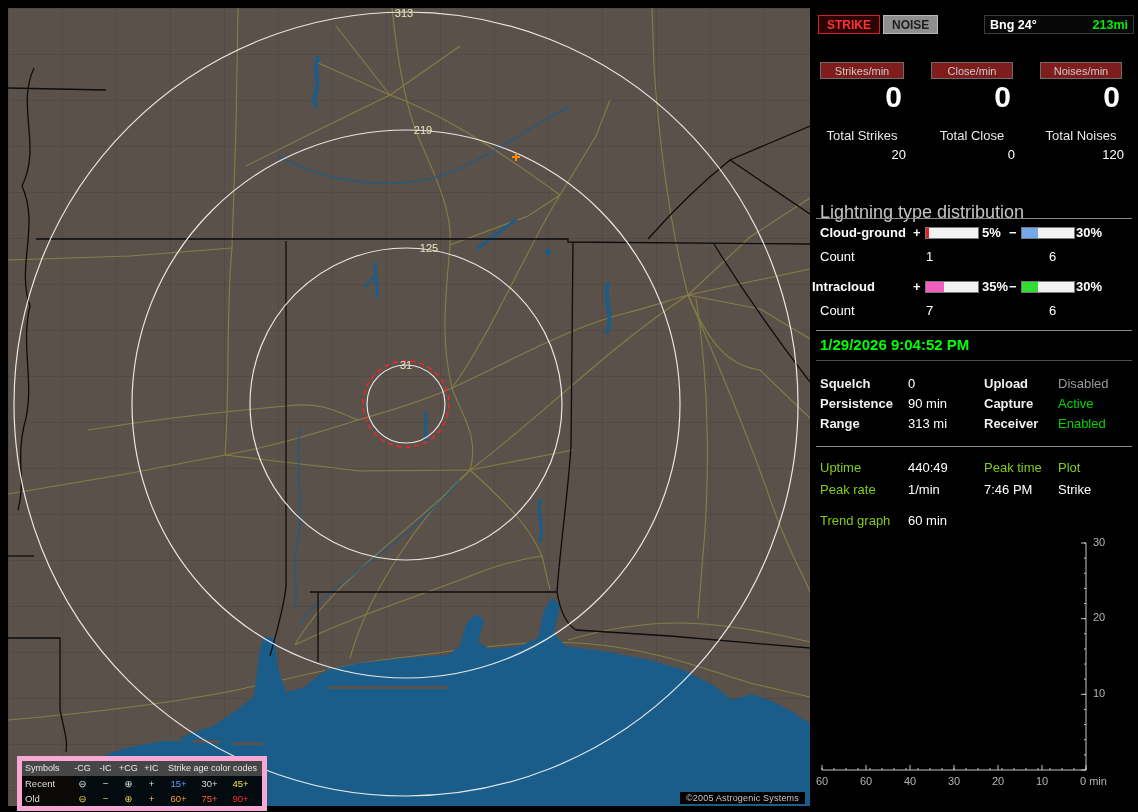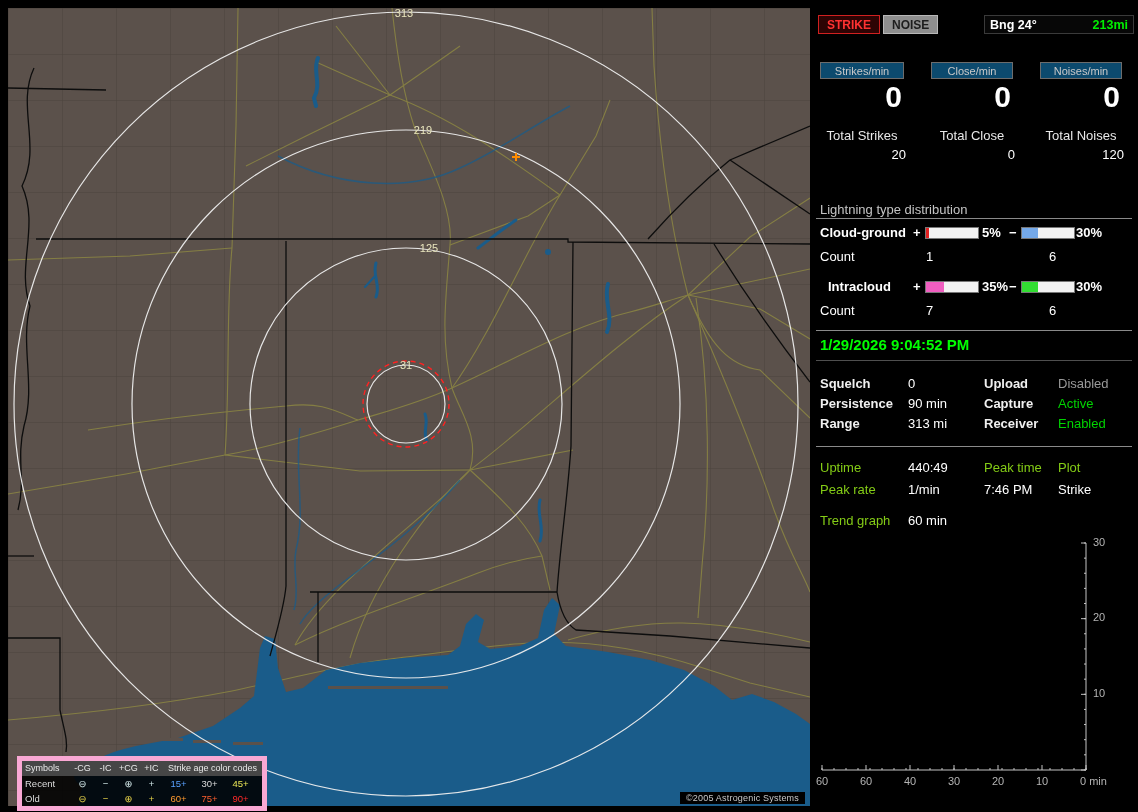--- a/index.html
+++ b/index.html
@@ -28,28 +28,28 @@
   .btn-strike{position:absolute;background:#2d0404;color:#ff3232;border:1px solid #d02020;
               font-weight:bold;font-size:12px;height:19px;padding:0 8px;font-family:inherit;}
   .btn-noise{position:absolute;background:#8e8e8e;color:#1d1d1d;border:1px solid #b8b8b8;
              font-weight:bold;font-size:12px;height:19px;padding:0 8px;font-family:inherit;}
   .bng-bar{position:absolute;width:150px;height:19px;background:#070707;border:1px solid #3a3a3a;
            box-sizing:border-box;display:flex;justify-content:space-between;align-items:center;
            padding:0 5px;font-size:12.5px;font-weight:bold;color:#fff;}
   .bng-range{color:#00ee00;}
 
   .rate-col{position:absolute;height:108px;}
-  .rate-btn{position:absolute;left:0;right:0;top:0;background:#0c4a6e;color:#c9c9c9;
+  .rate-btn{position:absolute;left:0;right:0;top:0;background:#7f1d1d;color:#c9c9c9;
             border:1px solid #6c6c6c;font-size:11px;height:17px;padding:0;font-family:inherit;}
   .rate-val{position:absolute;left:0;right:2px;top:18px;text-align:right;
             font-size:30px;font-weight:bold;color:#fff;}
   .tot-label{position:absolute;left:-8px;right:-8px;top:66px;text-align:center;font-size:13px;color:#e8e8e8;}
   .tot-val{position:absolute;left:0;right:-2px;top:85px;text-align:right;font-size:13px;color:#fff;}
 
-  .sec-title{font-size:13px;color:#c4c4c4;}
+  .sec-title{font-size:18px;color:#c4c4c4;}
   .hr{position:absolute;left:4px;right:6px;height:1px;background:#8a8a8a;}
   .hr-dim{position:absolute;left:4px;right:6px;height:1px;background:#4f4f4f;}
   .dist-label{font-size:13px;font-weight:bold;color:#fff;}
   .sign{font-size:13px;font-weight:bold;color:#fff;}
   .bar{position:absolute;width:52px;height:10px;background:#f2f2f2;border:1px solid #777;}
   .bar i{display:block;height:100%;width:0;}
   .pct{font-size:13px;font-weight:bold;color:#fff;}
   .cnt{font-size:13px;color:#fff;}
   .datetime{font-size:15px;font-weight:bold;color:#00ff00;}
   .sl{font-size:13px;color:#f0f0f0;font-weight:bold;}
@@ -246,21 +246,21 @@
   <span class="abs sign" style="left:197px;top:225px">−</span>
   <span class="bar" style="left:209px;top:227px">
     <i style="width: 30%; background: rgb(116, 168, 232);"></i>
     </span>
   <span class="abs pct" style="left:264px;top:225px">30%</span>
 
   <span class="abs cnt" style="left:8px;top:249px">Count</span>
   <span class="abs cnt" style="left:114px;top:249px">1</span>
   <span class="abs cnt" style="left:237px;top:249px">6</span>
 
-  <span class="abs dist-label" style="left:16px;top:279px">Intracloud</span>
+  <span class="abs dist-label" style="left:0;top:279px">Intracloud</span>
   <span class="abs sign" style="left:101px;top:279px">+</span>
   <span class="bar" style="left:113px;top:281px">
     <i style="width: 35%; background: rgb(240, 94, 192);"></i>
     </span>
   <span class="abs pct" style="left:170px;top:279px">35%</span>
   <span class="abs sign" style="left:197px;top:279px">−</span>
   <span class="bar" style="left:209px;top:281px">
     <i style="width: 30%; background: rgb(50, 221, 50);"></i>
     </span>
   <span class="abs pct" style="left:264px;top:279px">30%</span>

